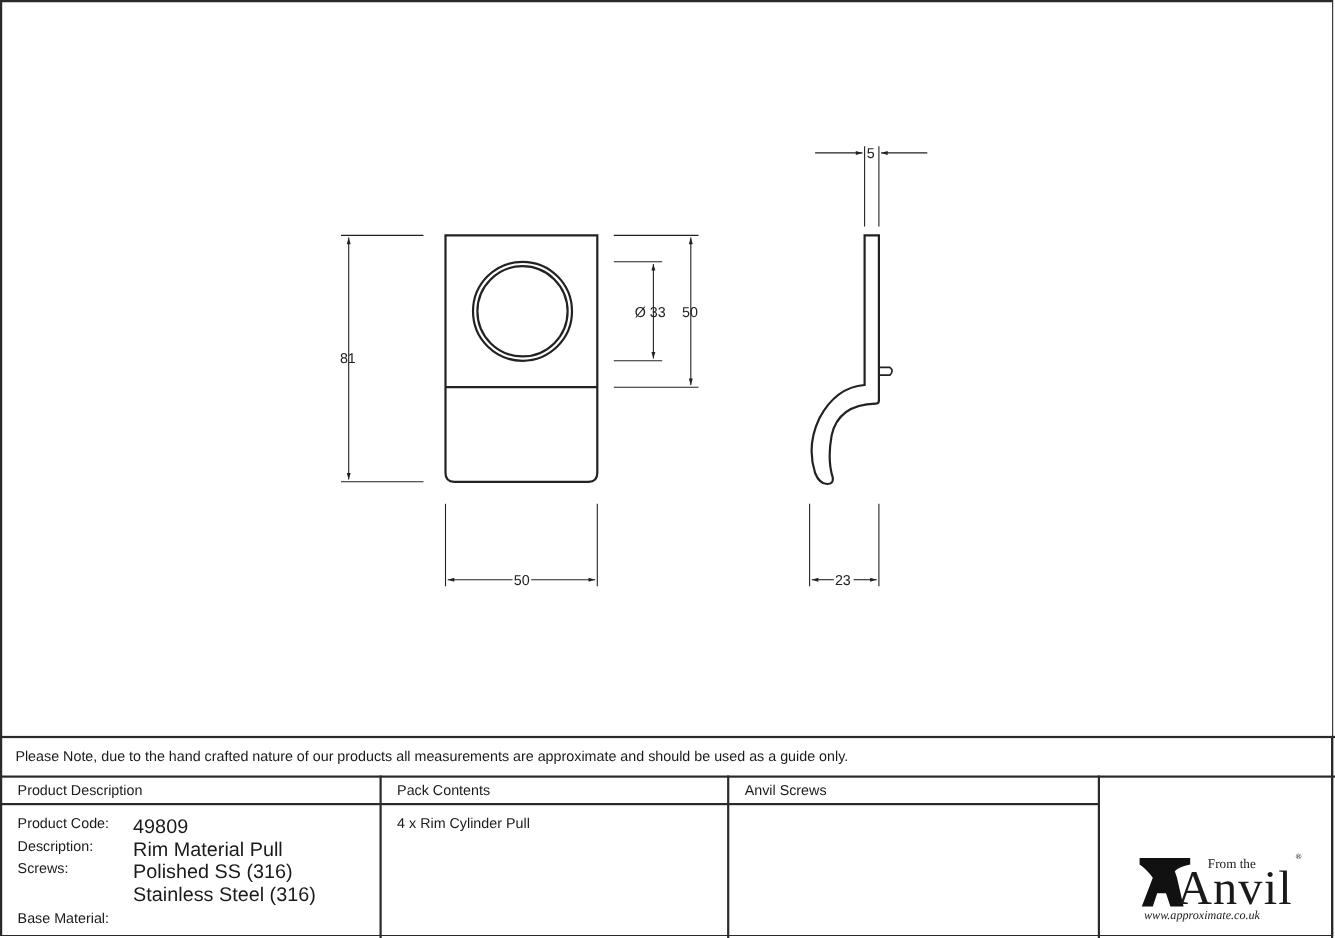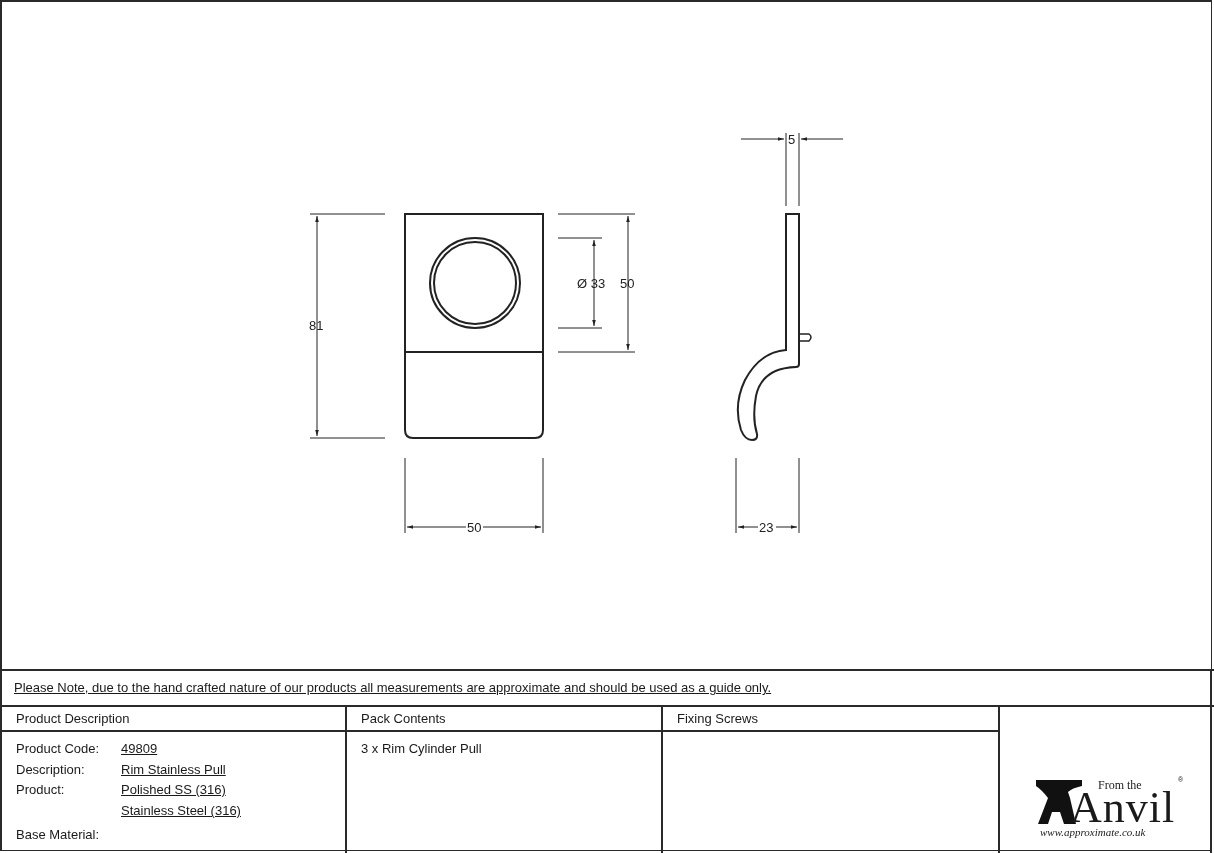--- a/index.html
+++ b/index.html
@@ -5,25 +5,25 @@
   html, body { margin: 0; padding: 0; background: #ffffff; }
   body { width: 1214px; height: 853px; position: relative; overflow: hidden;
          font-family: "Liberation Sans", sans-serif; color: #1a1a1a; }
   .sheet { position: absolute; left: 0; top: 0; width: 1212px; height: 851px;
            border: 1px solid #2a2a2a; border-top-width: 2px; border-left-width: 2px; box-sizing: border-box; }
   .drawing { position: absolute; left: 0; top: 0; width: 1214px; height: 670px; }
   .drawing svg { position: absolute; left: 0; top: 0; }
   .dim-text { font-family: "Liberation Sans", sans-serif; font-size: 13px; fill: #222; }
   .hline { position: absolute; background: #2a2a2a; height: 2px; }
   .vline { position: absolute; background: #2a2a2a; width: 2px; }
-  .note { position: absolute; left: 14px; top: 680px; font-size: 13px; text-decoration: underline; }
+  .note { position: absolute; left: 14px; top: 680px; font-size: 13px; }
   .hdr { position: absolute; top: 711px; font-size: 13px; }
   .row { position: absolute; font-size: 13px; }
   .lbl { position: absolute; left: 16px; font-size: 13px; }
-  .val { position: absolute; left: 121px; font-size: 13px; text-decoration: underline; }
+  .val { position: absolute; left: 121px; font-size: 18px; }
 
   .logo { position: absolute; left: 1030px; top: 742px; width: 160px; height: 70px; margin-top: 30px; }
   .logo .from { position: absolute; left: 68px; top: 6px; font-family: "Liberation Serif", serif; font-size: 12px; }
   .logo .anvil { position: absolute; left: 50px; top: 4px; font-family: "Liberation Serif", serif; font-size: 44px; letter-spacing: 1px; }
   .logo .url { position: absolute; left: 10px; top: 54px; font-family: "Liberation Serif", serif; font-style: italic; font-size: 11px; }
   .logo .reg { position: absolute; left: 148px; top: 4px; font-size: 7px; }
 </style>
 </head>
 <body>
 
@@ -88,34 +88,34 @@
 <div class="hline" style="left:0;top:730px;width:1000px;"></div>
 <div class="vline" style="left:345px;top:705px;height:148px;"></div>
 <div class="vline" style="left:661px;top:705px;height:148px;"></div>
 <div class="vline" style="left:998px;top:705px;height:148px;"></div>
 <div class="vline" style="left:1210px;top:669px;height:184px;"></div>
 
 <div class="note">Please Note, due to the hand crafted nature of our products all measurements are approximate and should be used as a guide only.</div>
 
 <div class="hdr" style="left:16px;">Product Description</div>
 <div class="hdr" style="left:361px;text-align:center;">Pack Contents</div>
-<div class="hdr" style="left:677px;">Fixing Screws</div>
+<div class="hdr" style="left:677px;">Anvil Screws</div>
 
 <div>
   <div class="lbl" style="top:741px;">Product Code:</div>
   <div class="val" style="top:741px;">49809</div>
   <div class="lbl" style="top:762px;">Description:</div>
-  <div class="val" style="top:762px;">Rim Stainless Pull</div>
-  <div class="lbl" style="top:782px;">Product:</div>
+  <div class="val" style="top:762px;">Rim Material Pull</div>
+  <div class="lbl" style="top:782px;">Screws:</div>
   <div class="val" style="top:782px;text-align:center;">Polished SS (316)</div>
   <div class="lbl" style="top:803px;margin-top:24px;">Base Material:</div>
   <div class="val" style="top:803px;">Stainless Steel (316)</div>
 </div>
 
-<div class="row" style="left:361px;top:741px;">3 x Rim Cylinder Pull</div>
+<div class="row" style="left:361px;top:741px;">4 x Rim Cylinder Pull</div>
 
 <div class="logo">
   <svg width="60" height="50" style="position:absolute;left:4px;top:6px;">
     <path d="M2,2 L48,2 L48,8 Q38,10 34,14 L36,20 L42,46 L30,46 L26,34 L18,34 L14,46 L4,46 L14,20 Q8,12 2,8 Z" fill="#111"></path>
   </svg>
   <span class="from">From the</span>
   <span class="anvil" style="left:40px;top:10px;">Anvil</span>
   <span class="reg">®</span>
   <span class="url">www.approximate.co.uk</span>
 </div>

